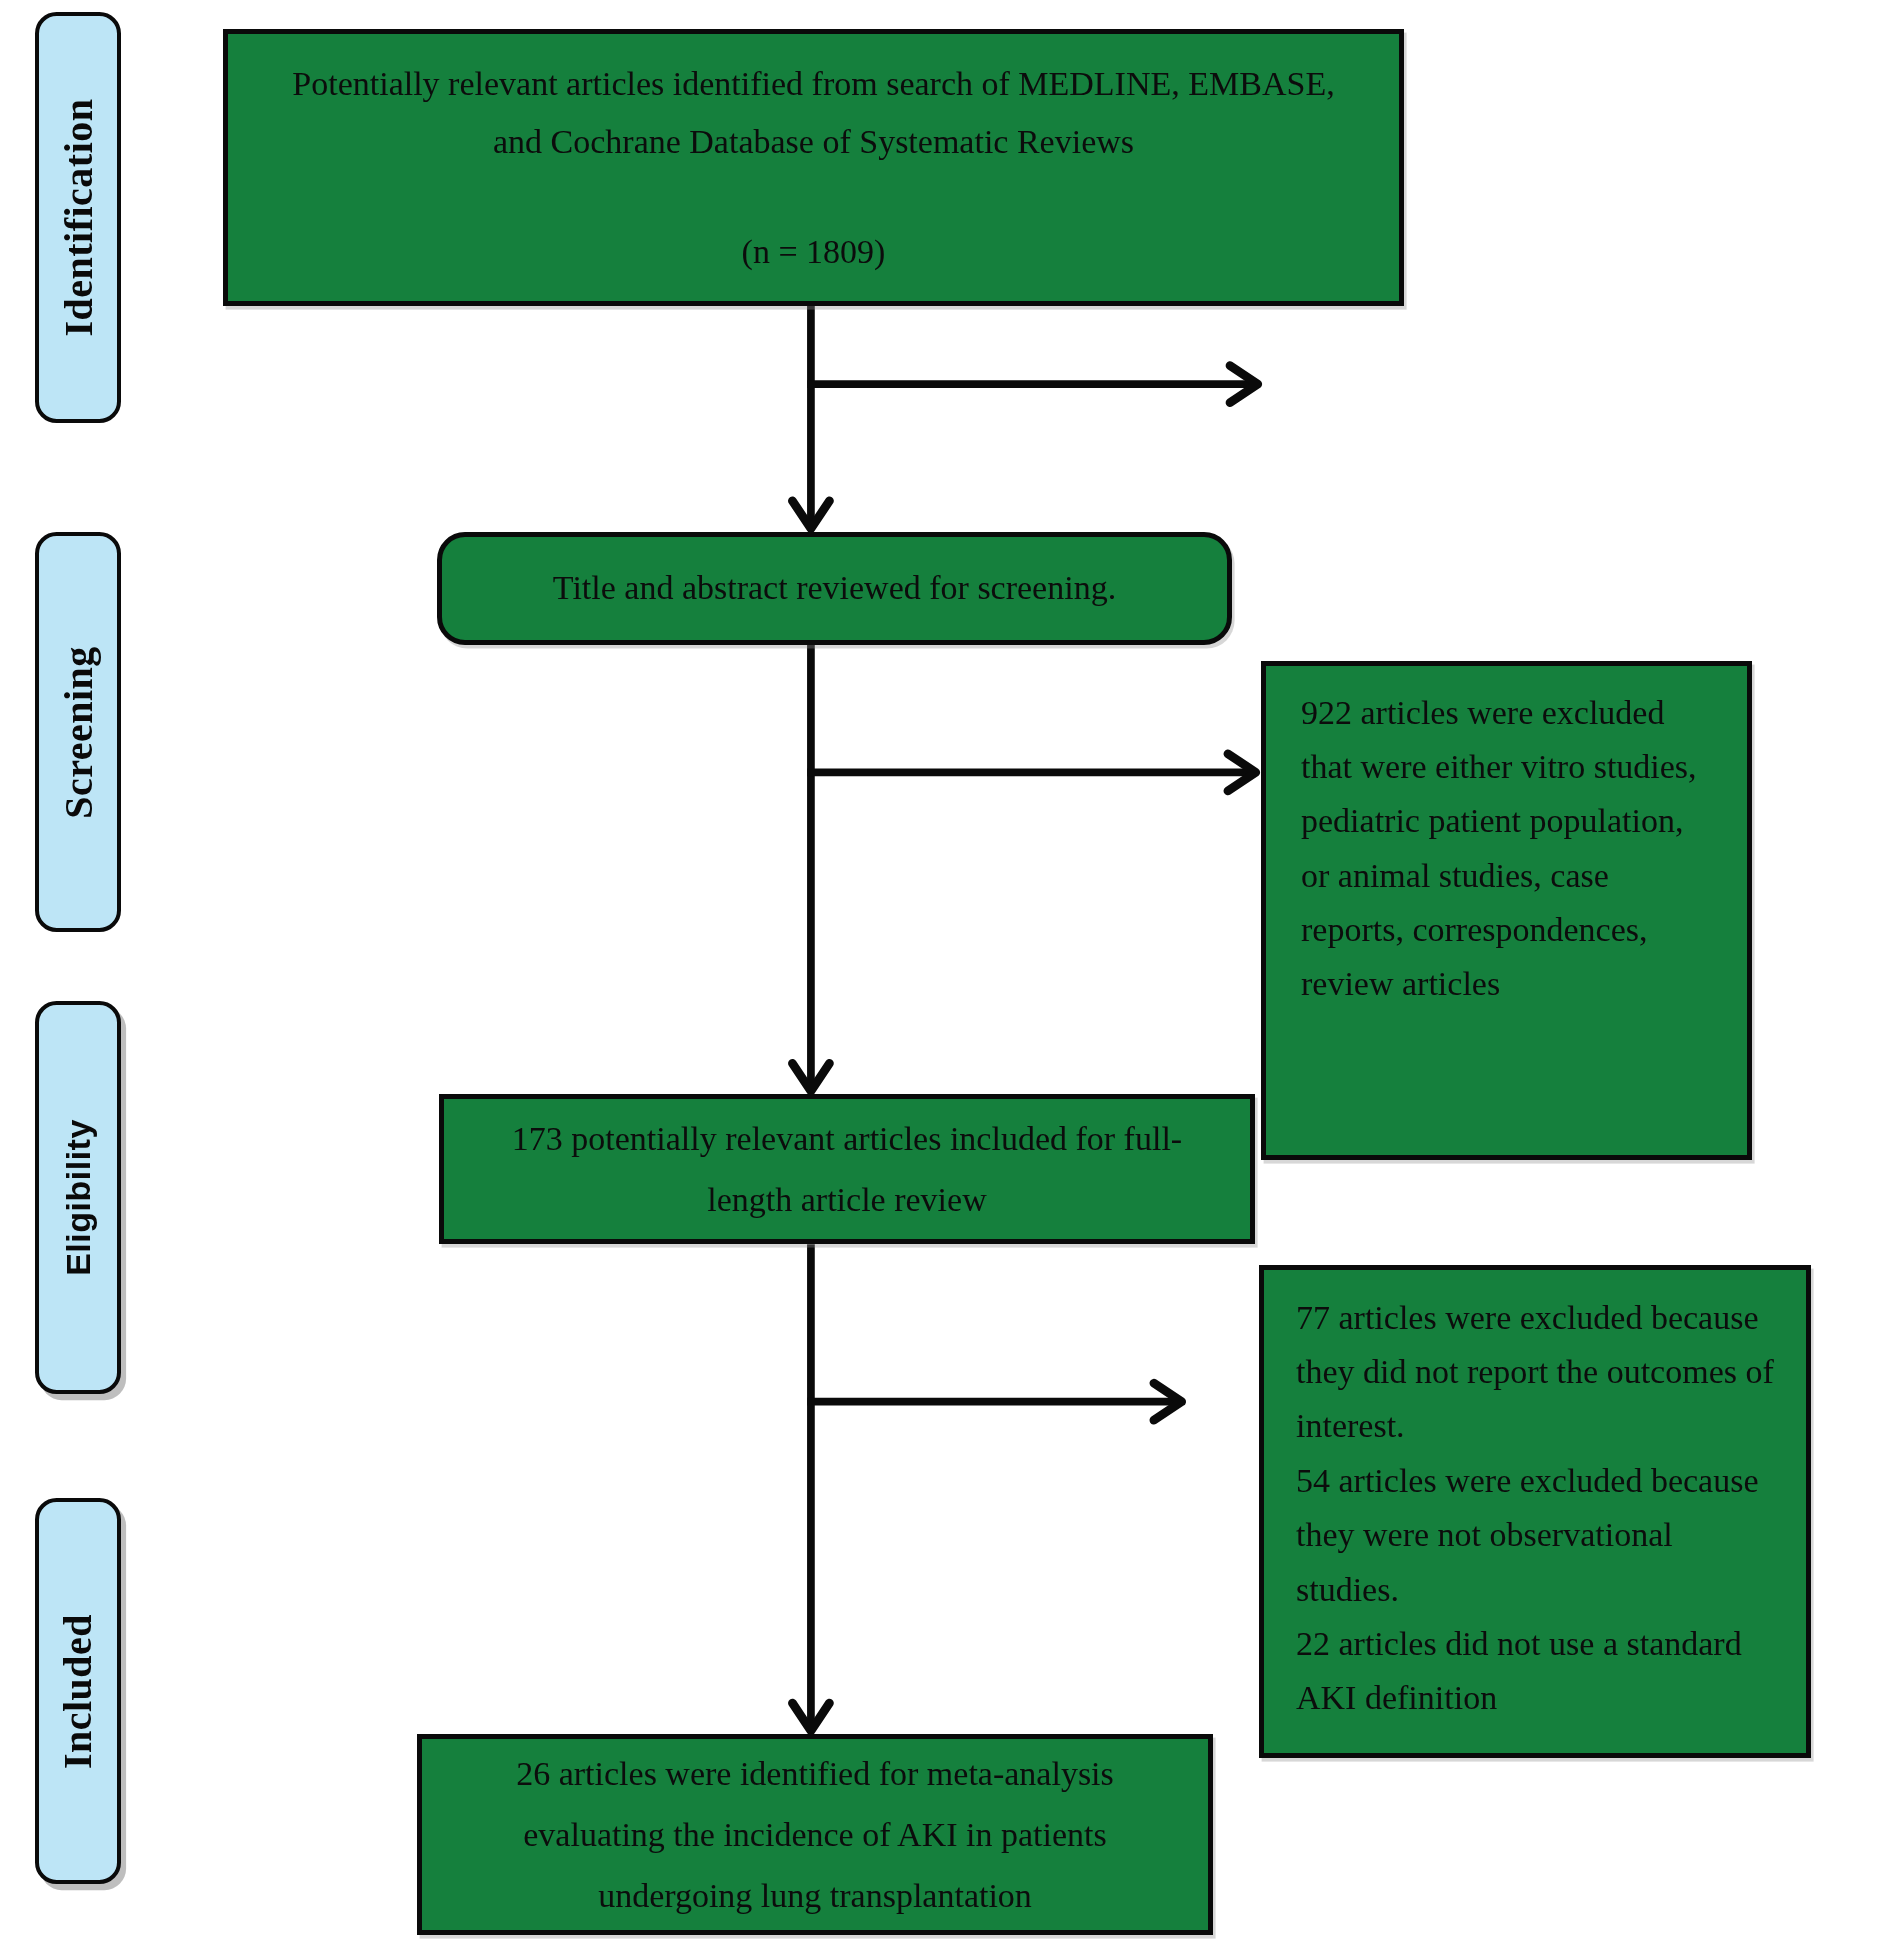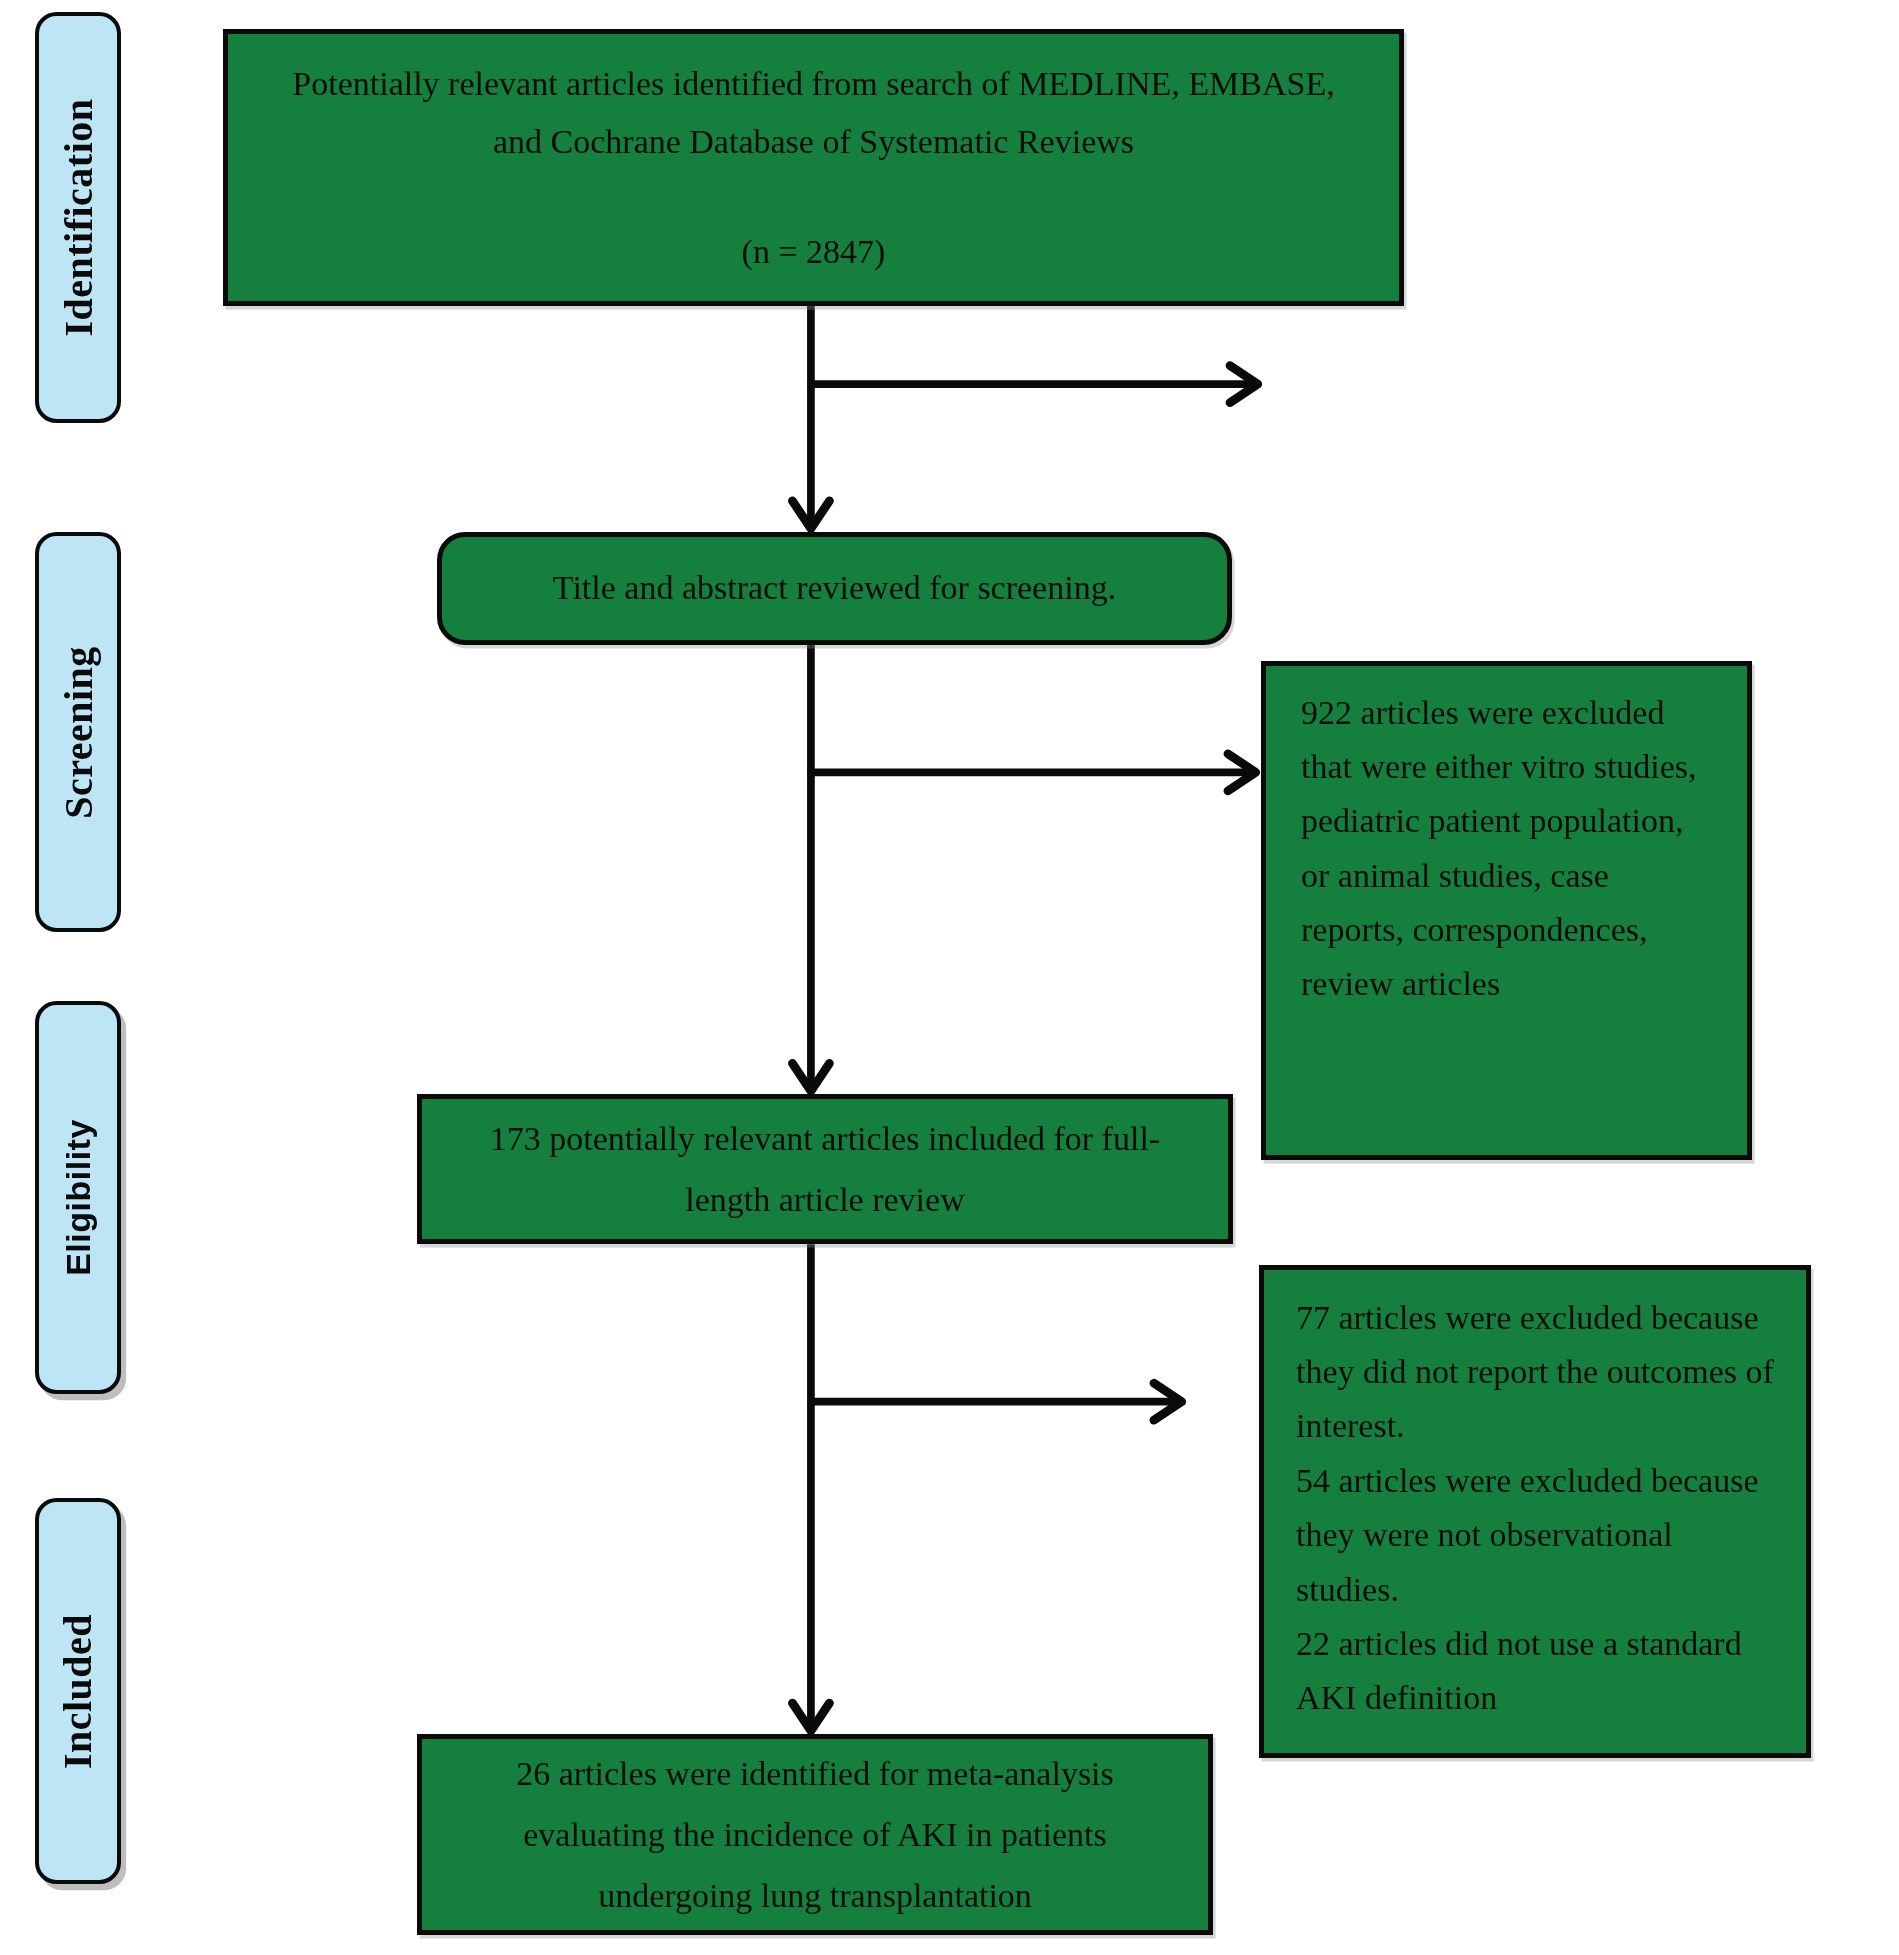--- a/index.html
+++ b/index.html
@@ -80,21 +80,21 @@
     display: block;
     text-align: center;
   }
   #box-source .main-line { font-size: 34px; line-height: 1.72; }
   #box-source .n-line    { font-size: 34px; margin-top: 61px; }
   #box-screening {
     left: 437px; top: 532px; width: 795px; height: 113px;
     font-size: 34px; line-height: 1.6; border-radius: 28px;
   }
   #box-eligibility {
-    left: 417px; top: 1094px; width: 816px; height: 150px;
+    left: 439px; top: 1094px; width: 816px; height: 150px;
     font-size: 34px; line-height: 1.8;
     padding: 0 28px;
   }
   #box-included {
     left: 417px; top: 1734px; width: 796px; height: 201px;
     font-size: 34px; line-height: 1.8;
     padding: 12px 28px;
   }
   #box-excluded-duplicates {
     left: 1263px; top: 324px; width: 492px; height: 201px;
@@ -171,21 +171,21 @@
   </div>
   <div class="stage" id="stage-eligibility">
     <span class="rot">Eligibility</span>
   </div>
   <div class="stage" id="stage-included">
     <span class="rot">Included</span>
   </div>
 
   <div class="box" id="box-source">
     <p class="main-line">Potentially relevant articles identified from search of MEDLINE, EMBASE, and Cochrane Database of Systematic Reviews</p>
-    <p class="n-line">(n = 2847)</p>
+    <p class="n-line">(n = 1809)</p>
   </div>
 
   <div class="box center-box" id="box-screening">
     <p>Title and abstract reviewed for screening.</p>
   </div>
 
   <div class="box center-box" id="box-eligibility">
     <p>173 potentially relevant articles included for full-length article review</p>
   </div>
 

